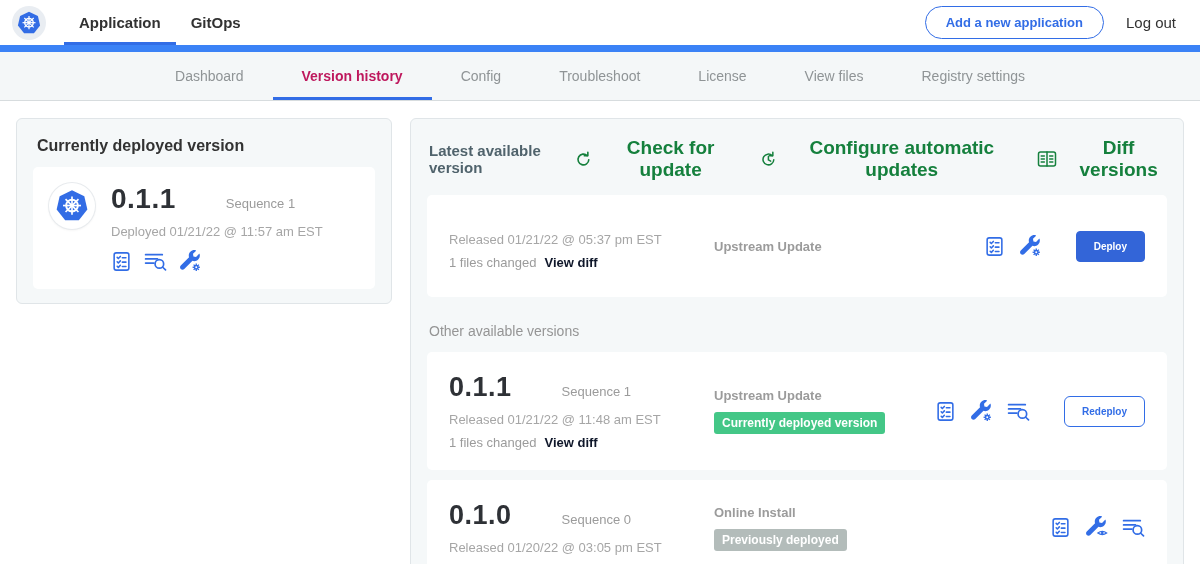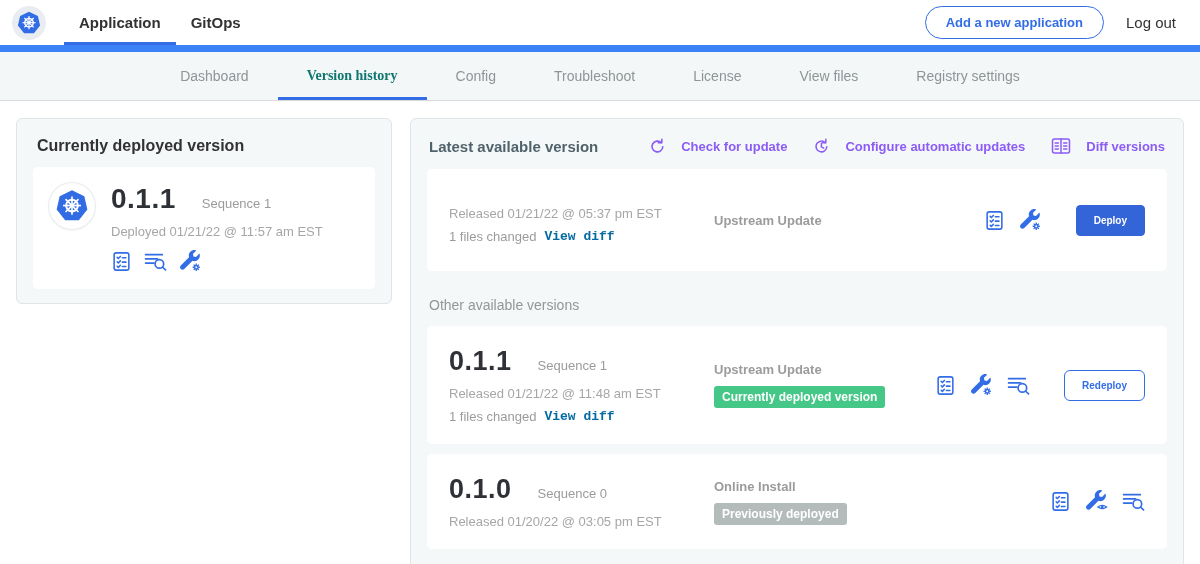--- a/index.html
+++ b/index.html
@@ -11,49 +11,49 @@
   .top-tabs { display:flex; height:100%; }
   .top-tab { display:flex; align-items:center; padding:0 15px; font-size:15px; font-weight:700; color:#323232; cursor:pointer; border-bottom:3px solid transparent; border-top:3px solid transparent; }
   .top-tab.active { border-bottom-color:#326de6; }
   .top-right { margin-left:auto; display:flex; align-items:center; gap:22px; }
   .add-app-btn { background:#fff; border:1px solid #326de6; color:#326de6; font-family:inherit; font-weight:700; font-size:13px; padding:8px 20px; border-radius:17px; cursor:pointer; }
   .logout { font-size:15px; color:#323232; cursor:pointer; padding-right:8px; }
 
   
   .subnav { height:56px; background:#f4f7f8; border-top:7px solid #3b82f6; border-bottom:1px solid #d7dcde; display:flex; justify-content:center; }
   .subnav-tab { display:flex; align-items:center; padding:0 29px; font-size:14px; color:#8f9496; cursor:pointer; border-bottom:3px solid transparent; border-top:3px solid transparent; }
-  .subnav-tab.active { color:#0f766e; font-weight:700; border-bottom-color:#326de6;font-family:Liberation Serif, serif; }
+  .subnav-tab.active { color:#be185d; font-weight:700; border-bottom-color:#326de6; }
 
   
   .main { display:flex; align-items:flex-start; padding:17px 16px; gap:18px; }
   .panel { background:#f5f8f9; border:1px solid #e0e5e8; border-radius:6px; }
   .deployed-panel { width:376px; padding:16px 16px 14px 16px; }
   .panel-title { font-size:16px; font-weight:700; color:#323232; margin:2px 0 12px 4px; }
   .deployed-card { background:#fff; border-radius:5px; padding:16px; display:flex; gap:16px; }
   .k8s-badge { width:46px; height:46px; border-radius:50%; background:#fff; box-shadow:0 0 0 1px #e8ebee, 0 1px 3px rgba(0,0,0,.08); display:flex; align-items:center; justify-content:center; flex:0 0 auto; }
   .dep-info { display:flex; flex-direction:column; }
   .ver-row { display:flex; align-items:baseline; gap:26px; }
   .ver-num { font-size:27px; font-weight:800; color:#2e3136; letter-spacing:.5px; }
-  .seq { font-size:13px; color:#9b9b9b; }
+  .seq { font-size:13px; color:#9b9b9b;margin-left:24px; }
   .released { font-size:13px; color:#a6a6a6; margin-top:9px; }
   .icon-row { display:flex; align-items:center; gap:12px; margin-top:11px; color:#326de6; }
   .icon-btn { display:flex; align-items:center; color:#326de6; cursor:pointer; background:none; border:none; padding:0; }
 
   
   .versions-panel { flex:1; padding:16px 16px 18px 16px; }
   .vp-header { display:flex; align-items:center; margin:2px 2px 14px 2px; }
   .vp-title { font-size:15px; font-weight:600; color:#50636c; }
   .vp-actions { margin-left:auto; display:flex; align-items:center; gap:26px; }
-  .vp-action { display:flex; align-items:center; gap:15px; color:#8b5cf6; font-size:13px; font-weight:700; cursor:pointer; background:none; border:none; font-family:inherit; }
+  .vp-action { display:flex; align-items:center; gap:15px; color:#15803d; font-size:19px; font-weight:700; cursor:pointer; background:none; border:none; font-family:inherit; }
   .other-header { font-size:14px; color:#959595; margin:26px 2px 13px 2px; }
 
   .version-card { background:#fff; border-radius:5px; padding:20px 22px; display:flex; align-items:center; margin-bottom:0; }
   .vc-info { width:265px; flex:0 0 auto; }
   .files-row { display:flex; gap:8px; font-size:13px; margin-top:8px; color:#9b9b9b; }
-  .view-diff { color:#0369a1; font-weight:600; cursor:pointer;font-family:Liberation Mono, monospace; }
+  .view-diff { color:#0f172a; font-weight:600; cursor:pointer; }
   .vc-mid { flex:1; display:flex; flex-direction:column; gap:9px; align-items:flex-start; }
   .source-label { font-size:13px; font-weight:700; color:#9b9b9b; }
   .badge { font-size:12px; font-weight:700; color:#fff; padding:4px 8px; border-radius:3px; }
   .badge.green { background:#44c787; }
   .badge.gray { background:#b3bcba; }
   .vc-actions { display:flex; align-items:center; gap:14px; color:#326de6; }
   .btn { font-family:inherit; font-size:10px; font-weight:700; border-radius:4px; padding:9px 17px; cursor:pointer; margin-left:20px; }
   .btn.primary { background:#3365d8; color:#fff; border:1px solid #3365d8; }
   .btn.outline { background:#fff; color:#326de6; border:1px solid #326de6; border-radius:6px; }
 

